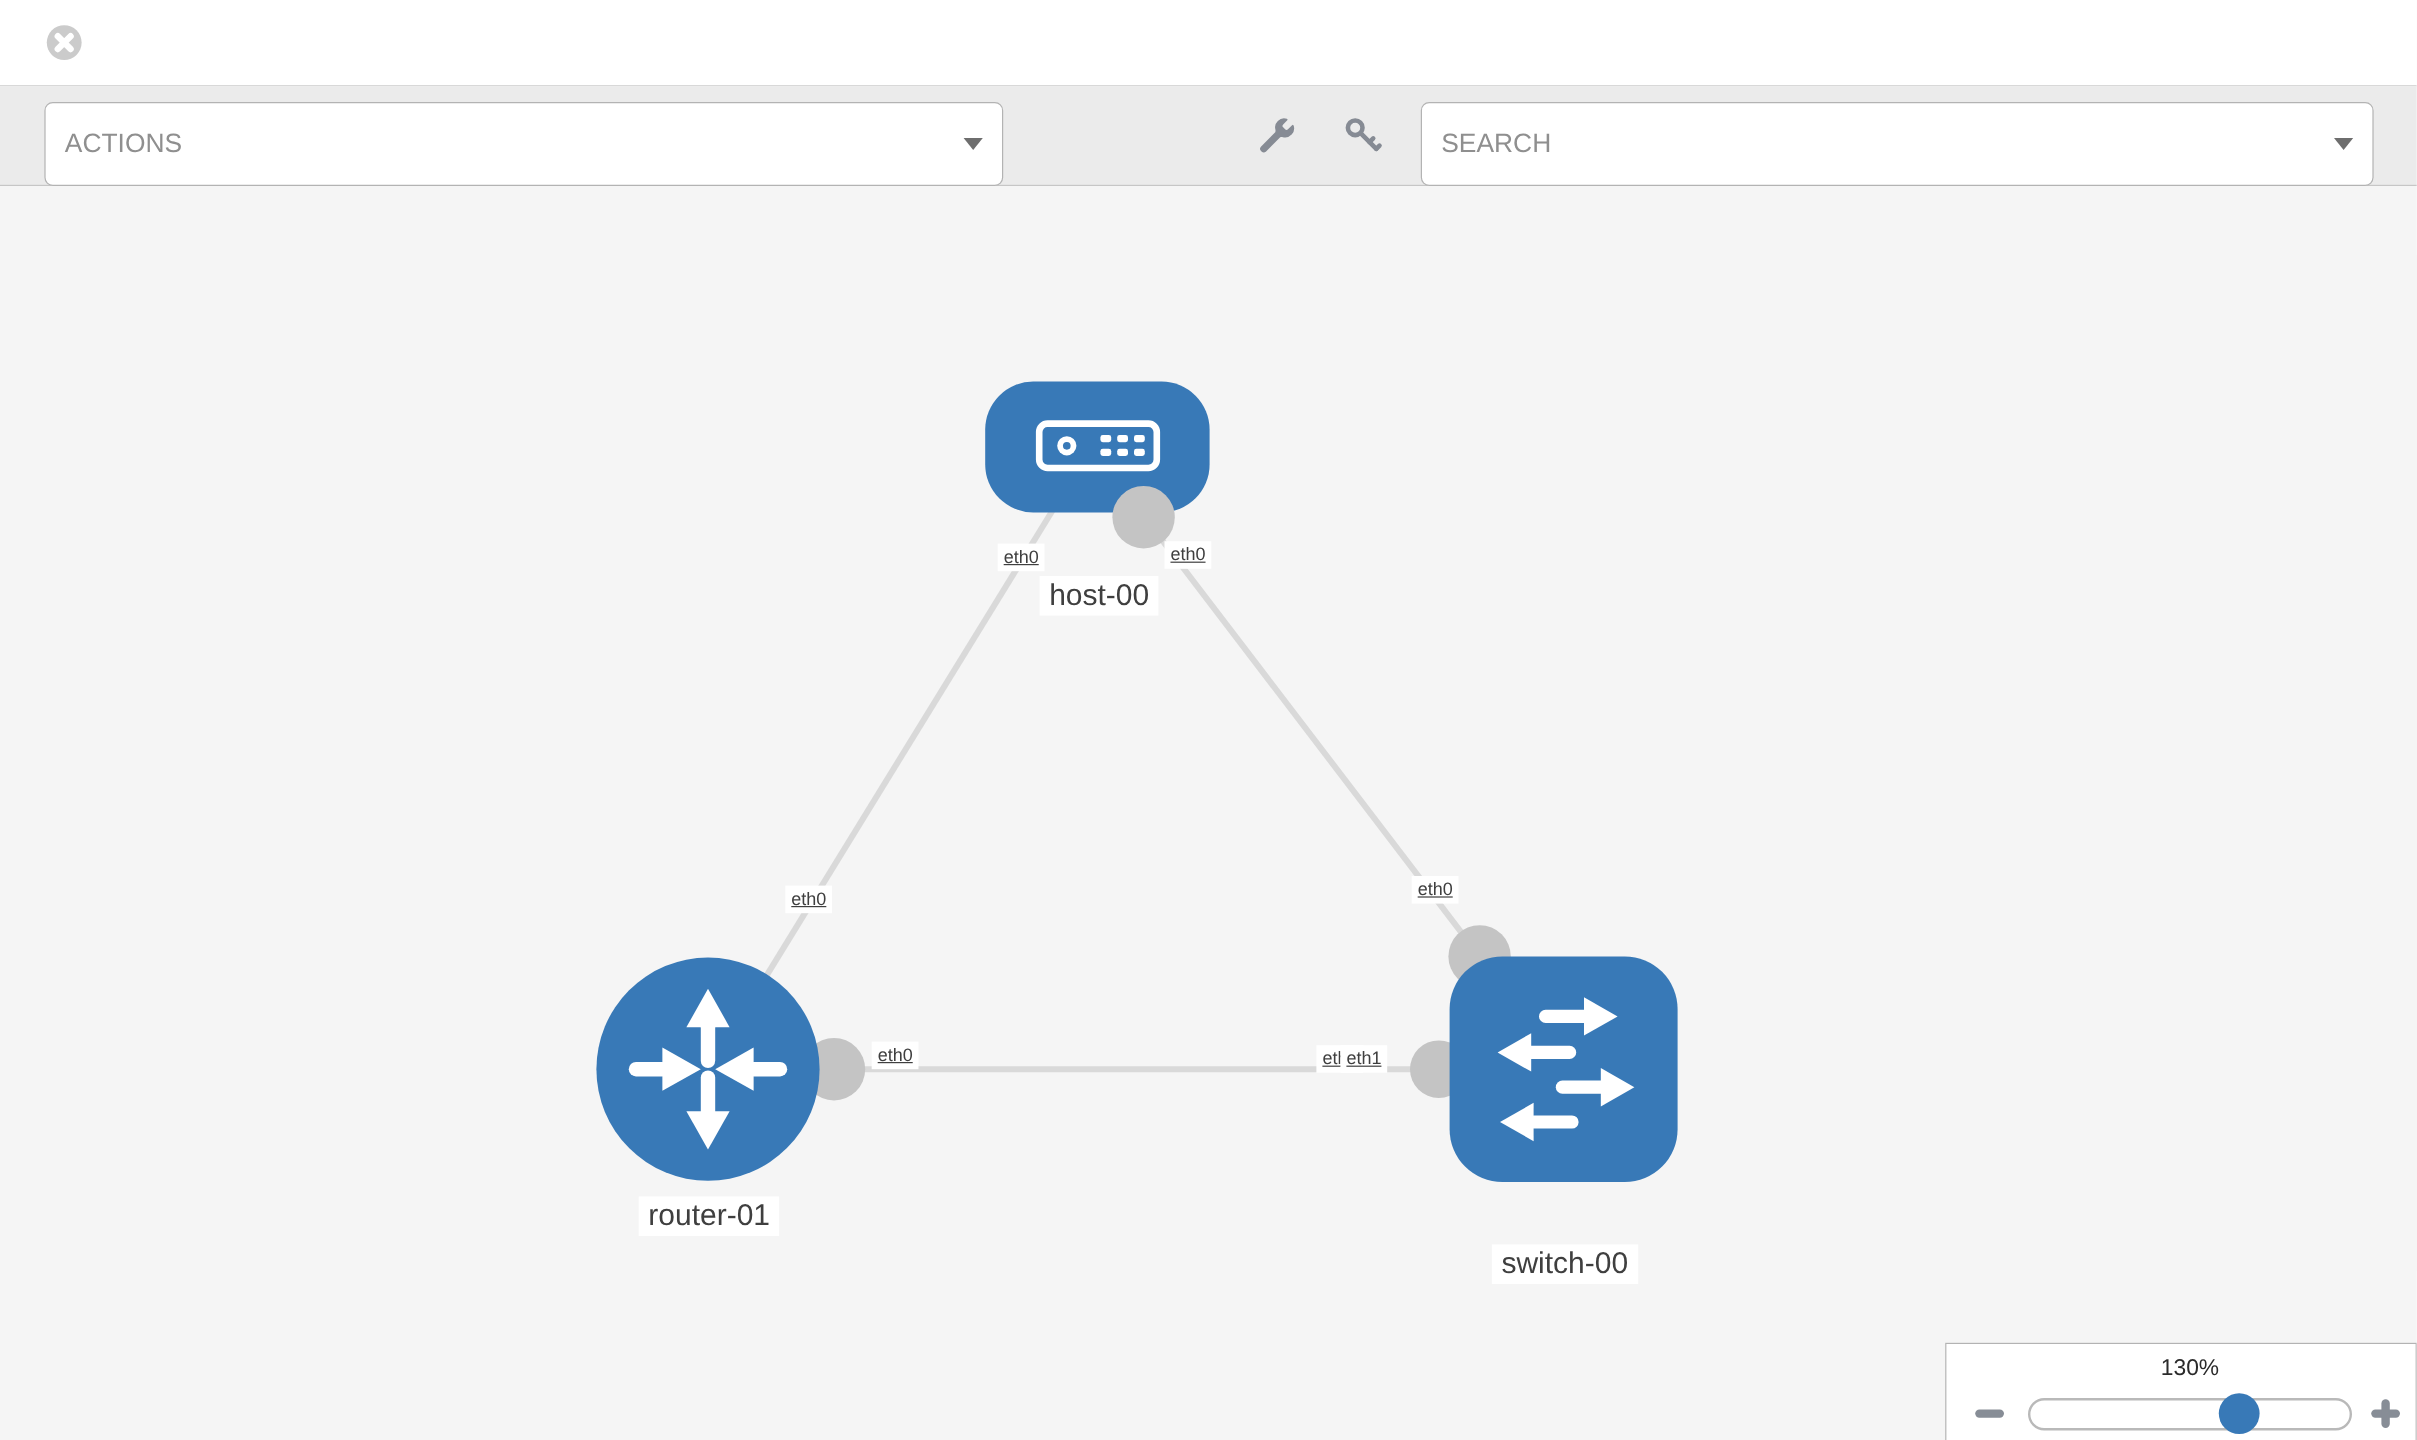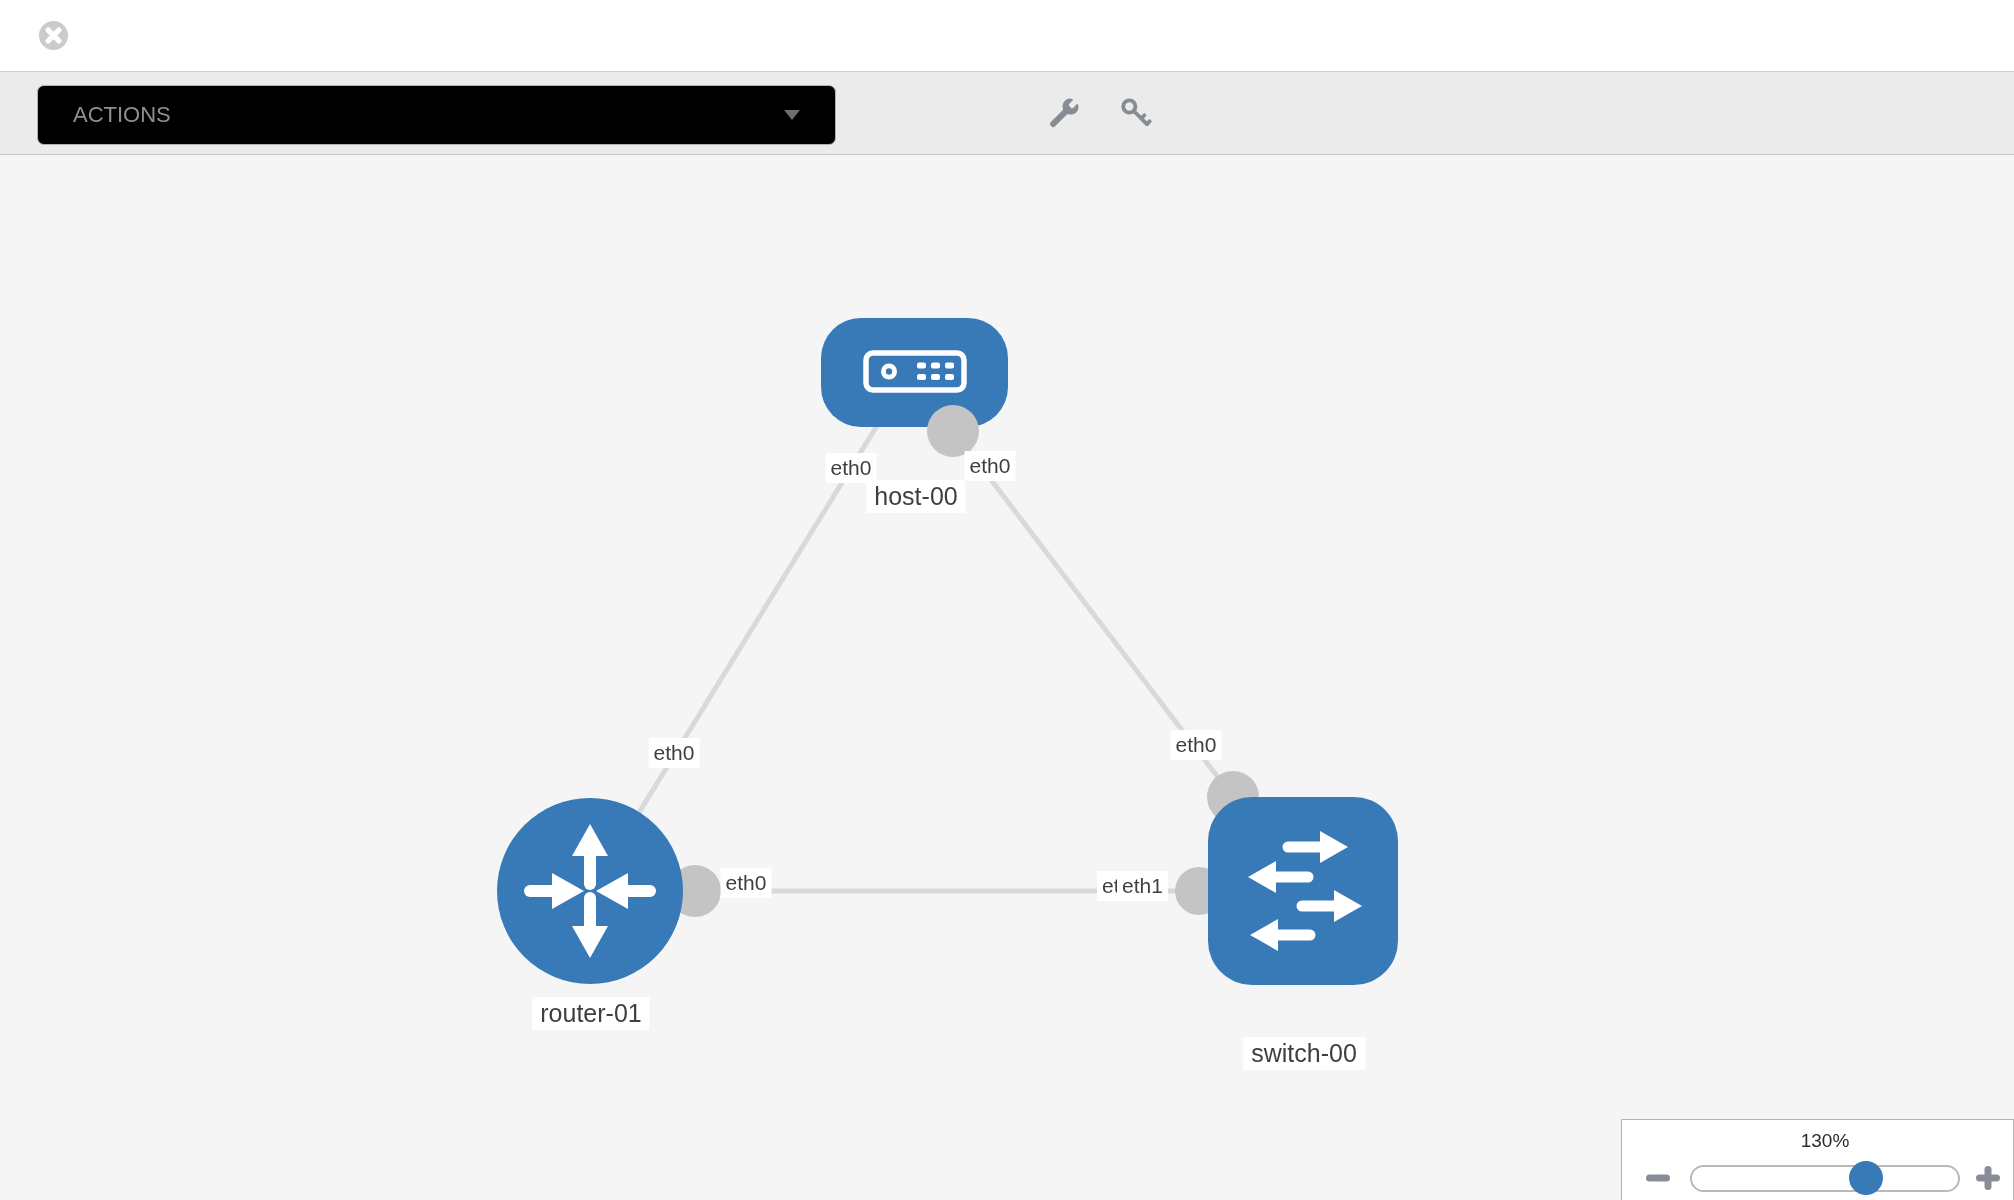--- a/index.html
+++ b/index.html
@@ -18,24 +18,24 @@
   }
   .title { font-size:24px; font-weight:bold; color:#4a4a4a; letter-spacing:0.2px; }
   .close-btn { width:31px; height:31px; cursor:pointer; flex:0 0 auto; }
 
   
   .toolbar {
     position:absolute; top:72px; left:0; width:2014px; height:83px;
     background:#ebebeb; border-bottom:1px solid #c6c6c6;
   }
   .dropdown {
-    position:absolute; top:13px; height:60px; background:#000000;
+    position:absolute; top:13px; height:70px; background:#ffffff;
     border:1px solid #b3b3b3; border-radius:7px;
     display:flex; align-items:center; justify-content:space-between;
-    padding:0 35px; color:#8f8f8f; font-size:22px; cursor:pointer;
+    padding:0 16px; color:#8f8f8f; font-size:22px; cursor:pointer;
   }
   .dd-actions { left:37px;   width:799px; }
   .dd-search  { left:1184px; width:794px; }
   .caret-down {
     width:0; height:0;
     border-left:8px solid transparent; border-right:8px solid transparent;
     border-top:10px solid #6e6e6e;
   }
   .tool-icon { position:absolute; top:24px; width:34px; height:34px; cursor:pointer; }
   .tool-wrench { left:1047px; }
@@ -46,21 +46,21 @@
     position:absolute; top:155px; left:0; width:2014px; height:1045px;
     background:#f5f5f5;
   }
   .topo-svg { position:absolute; top:0; left:0; }
 
   .chip {
     position:absolute; background:#ffffff; color:#3f3f3f; white-space:nowrap;
     line-height:1.15;
   }
   .node-label { font-size:25px; padding:2px 8px; transform:translateX(-50%); }
-  .if-label   { font-size:21px; padding:3px 5px; transform:translateX(-50%); }
+  .if-label   { font-size:15px; padding:3px 5px; transform:translateX(-50%);text-decoration:underline; }
   .if-label.anchored { transform:none; }
 
   
   .zoom-panel {
     position:absolute; left:1621px; top:964px; width:393px; height:142px;
     background:#ffffff; border:1px solid #b3b3b3;
   }
   .zoom-level {
     position:absolute; left:68px; top:10px; width:270px;
     text-align:center; font-size:19px; color:#2b2b2b;
@@ -100,20 +100,24 @@
 
   <svg class="tool-icon tool-key" viewBox="0 0 24 24">
     <g stroke="#868b94" stroke-width="2.7" fill="none" stroke-linecap="round">
       <circle cx="8" cy="7.4" r="4.3"></circle>
       <line x1="11.2" y1="10.6" x2="20.4" y2="19.8"></line>
       <line x1="16.4" y1="15.8" x2="18.6" y2="13.6"></line>
       <line x1="20.4" y1="19.8" x2="22.3" y2="17.9"></line>
     </g>
   </svg>
 
+  <div class="dropdown dd-search">
+    <span>SEARCH</span>
+    <span class="caret-down"></span>
+  </div>
 </div>
 
 <div class="canvas">
 
   <svg class="topo-svg" width="2014" height="1045" viewBox="0 155 2014 1045">
 
     <g stroke="#d9d9d9" stroke-width="5">
       <line x1="878" y1="424" x2="592" y2="889"></line>
       <line x1="950" y1="426" x2="1233" y2="797"></line>
       <line x1="695" y1="891" x2="1199" y2="891"></line>

